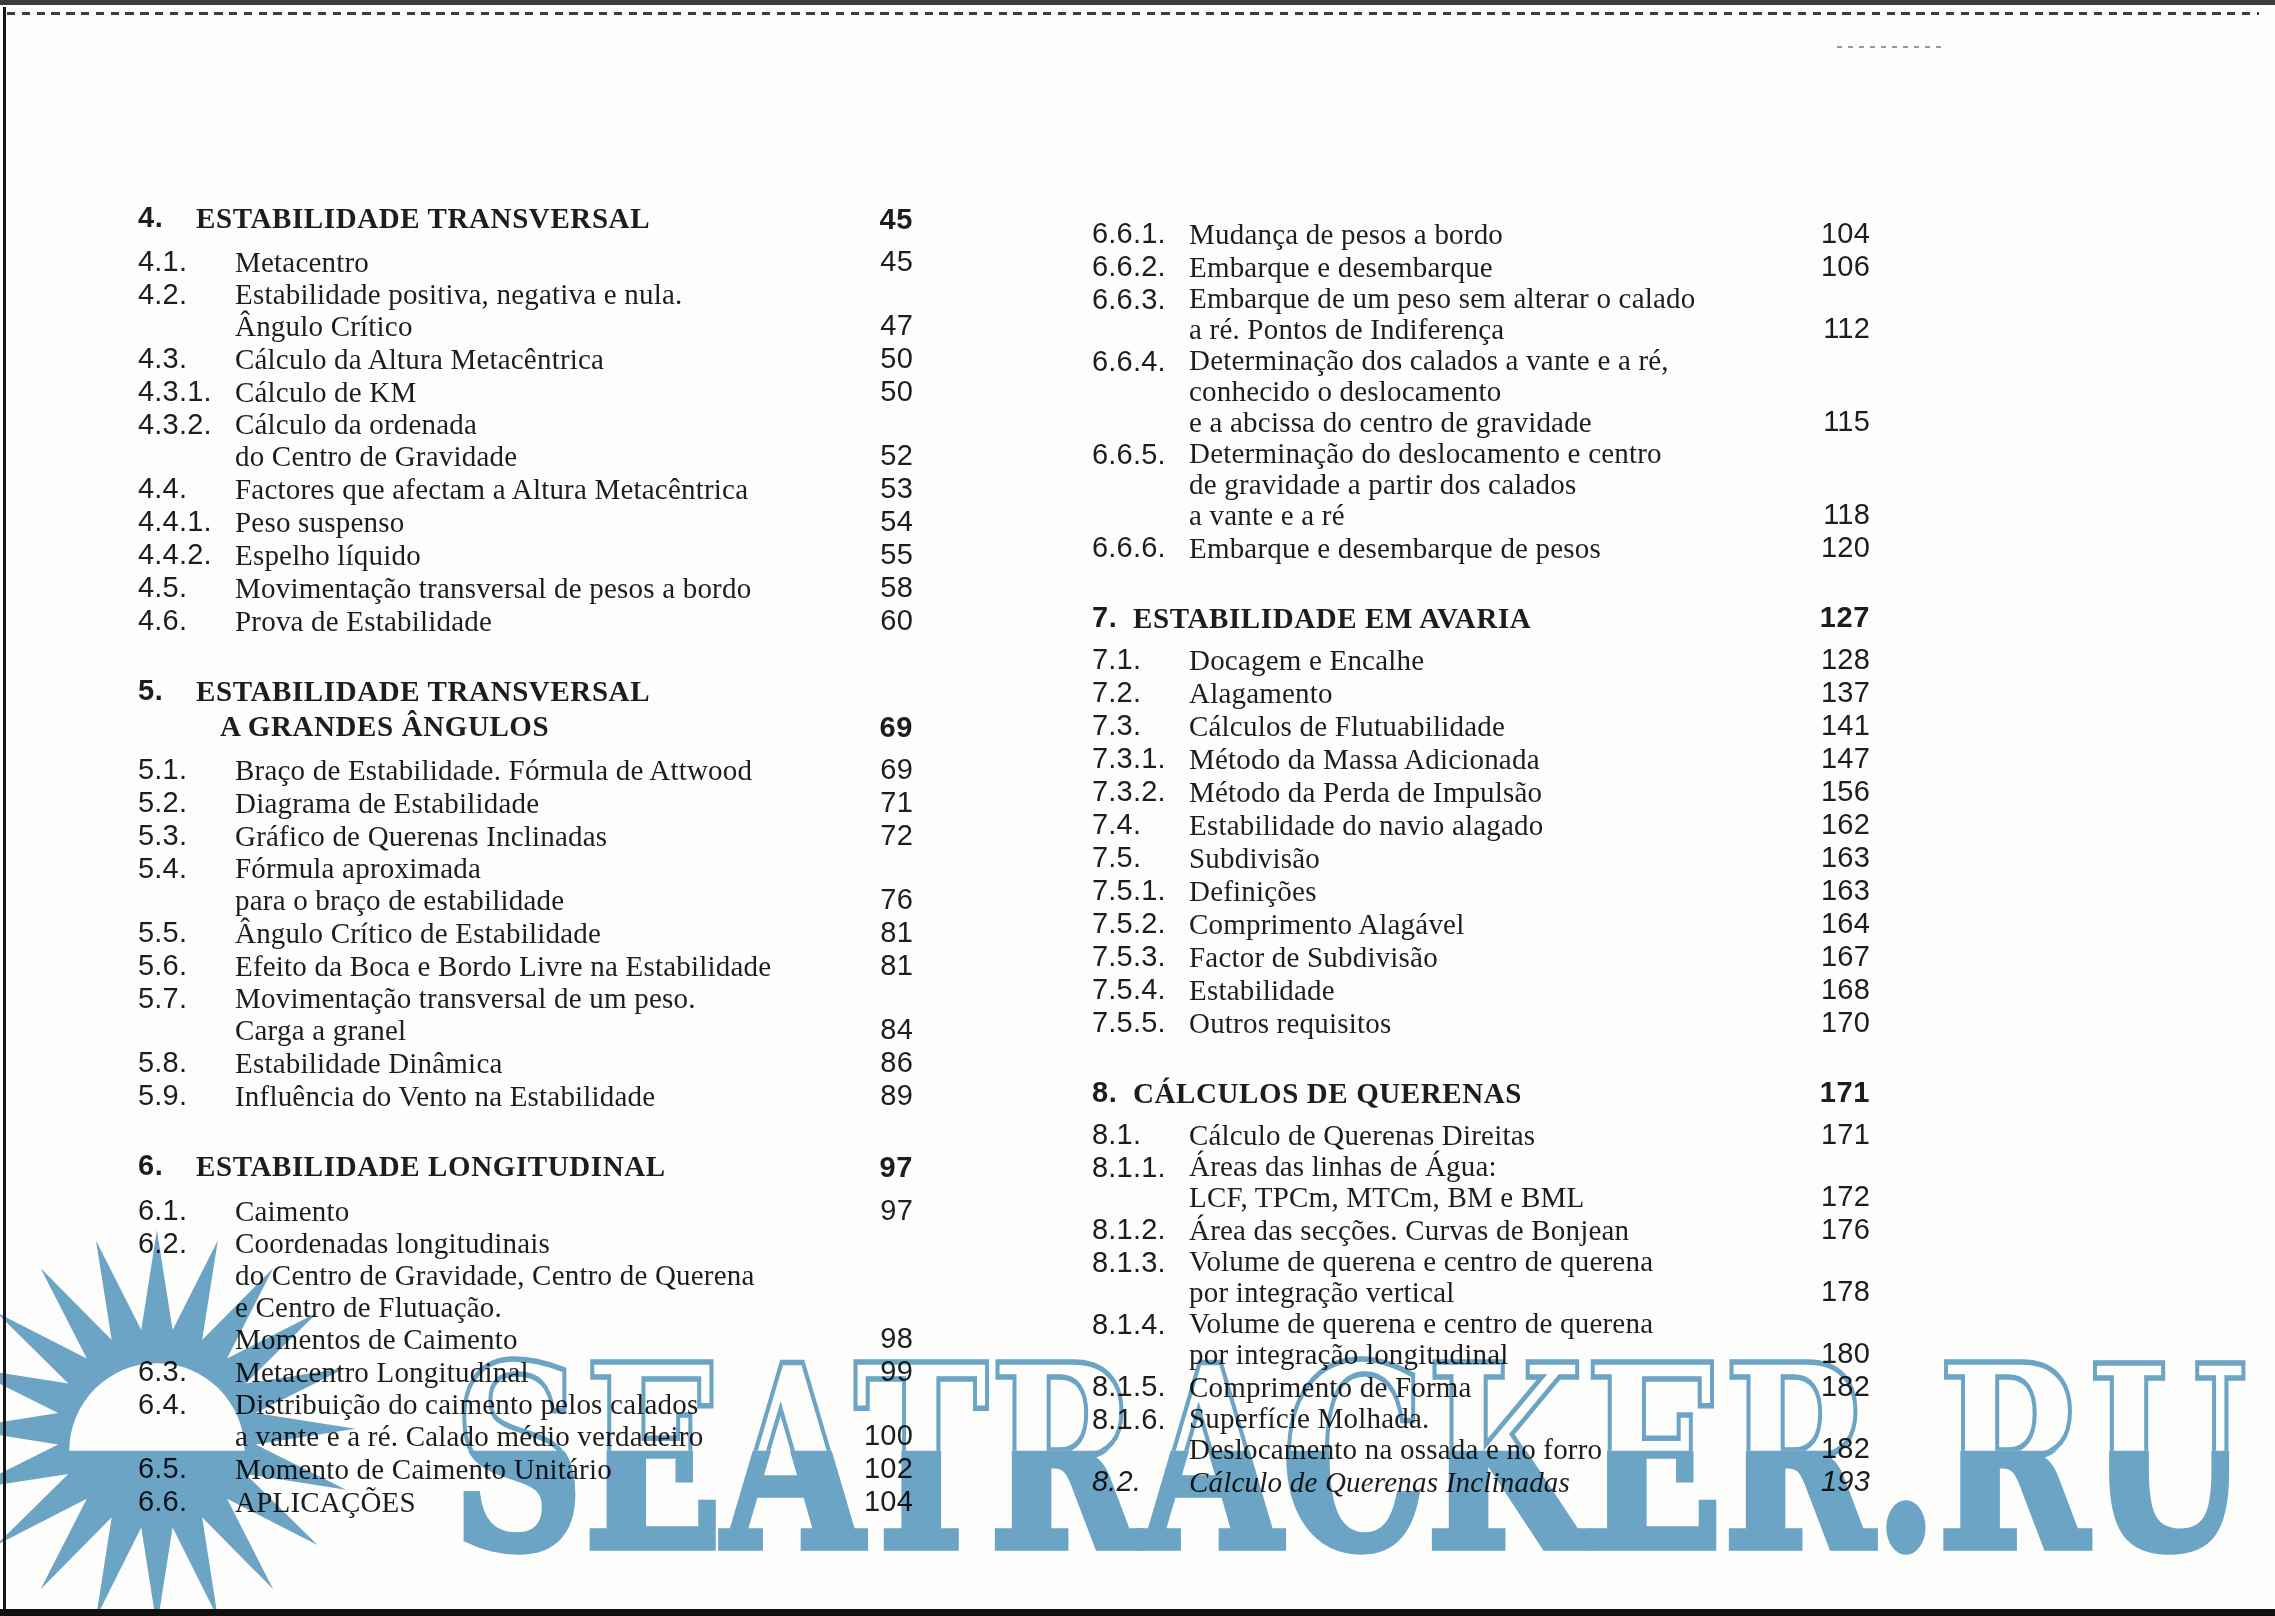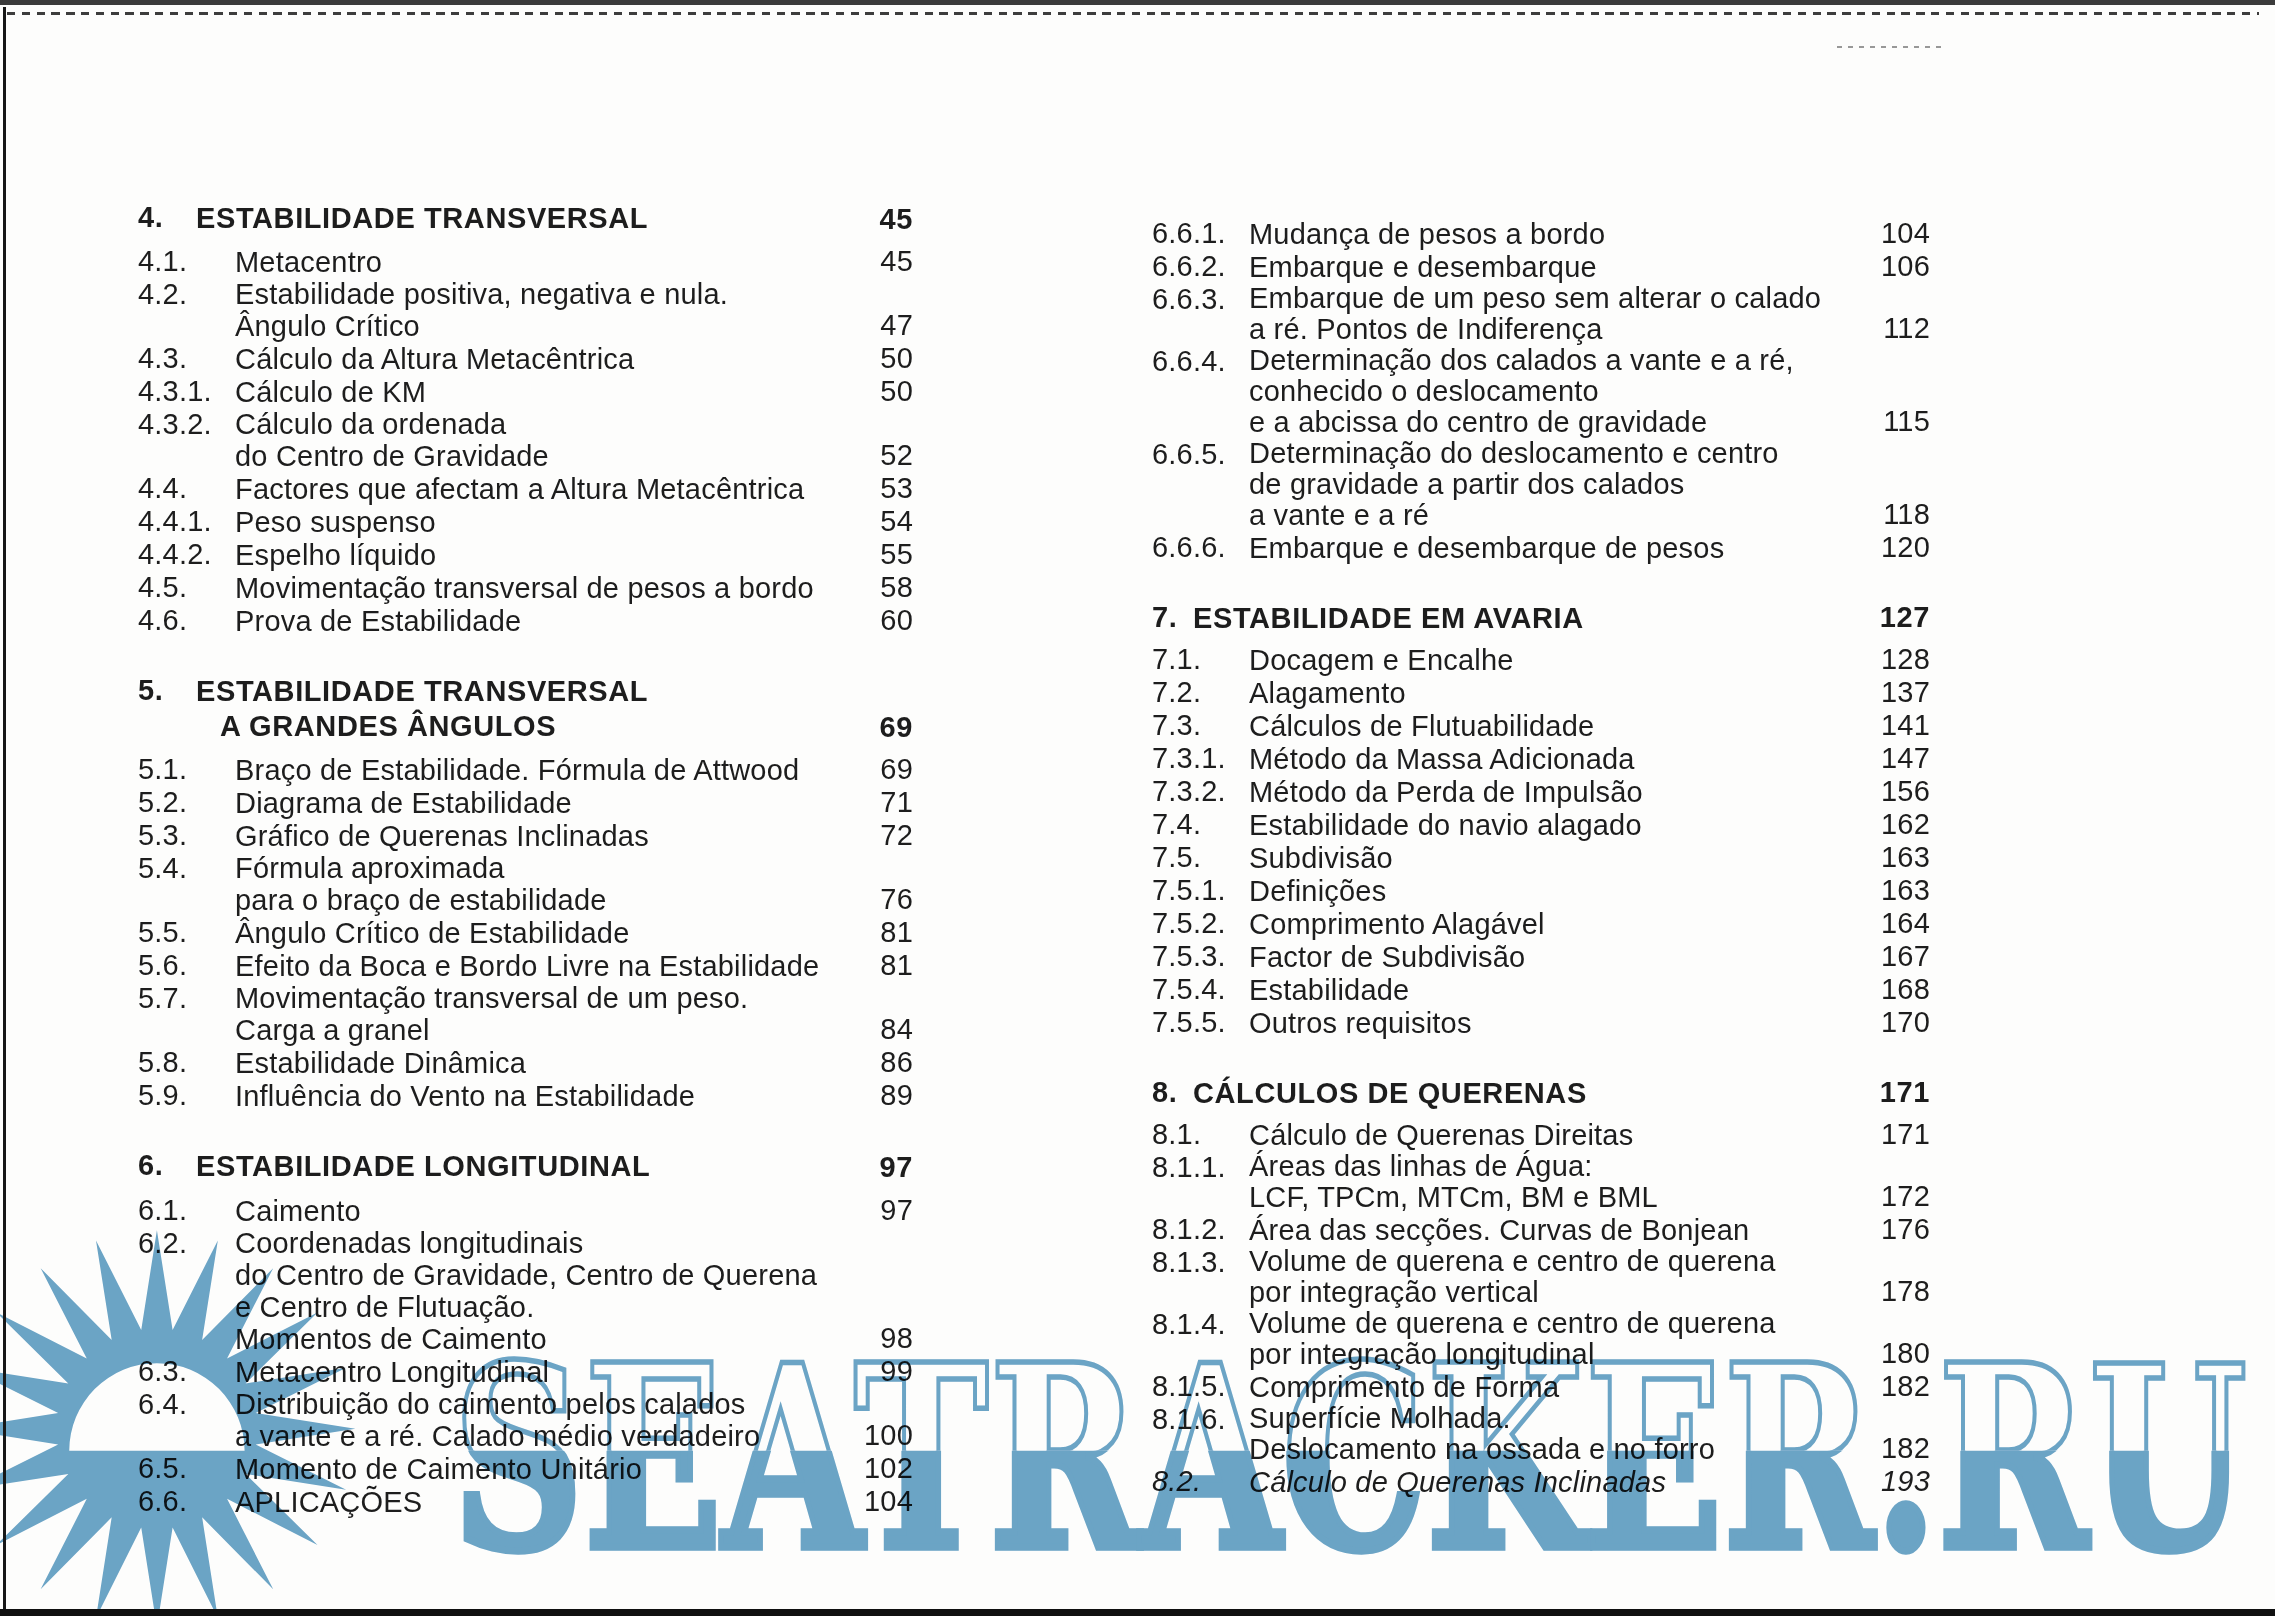--- a/index.html
+++ b/index.html
@@ -14,25 +14,25 @@
   .perforation{position:absolute;top:12px;left:7.4px;right:16.6px;height:2.8px;z-index:10;opacity:.85;
     background:repeating-linear-gradient(90deg,#1b1b1b 0 8.3px,transparent 8.3px 14.8px);}
   .perforation2{position:absolute;top:46px;left:1837px;right:332px;height:1.8px;z-index:10;opacity:.5;
     background:repeating-linear-gradient(90deg,#333 0 4.6px,transparent 4.6px 11px);}
   .left-edge{position:absolute;top:7.4px;bottom:0;left:2.8px;width:2.8px;background:#171717;z-index:10;}
   .bottom-edge{position:absolute;bottom:0;left:0;width:100%;height:8.3px;background:#101010;z-index:10;}
 
   
   .col{position:absolute;z-index:1;}
   #col-left{left:138px;top:201px;width:775px;}
-  #col-right{left:1152px;top:217px;width:778px;}
+  #col-right{left:1092px;top:217px;width:778px;}
 
   .row{display:flex;align-items:flex-end;font-size:29px;letter-spacing:0.2px;}
   .row .num{align-self:flex-start;white-space:nowrap;}
-  .row .title{flex:1;min-width:0;}
+  .row .title{flex:1;min-width:0;font-family:Liberation Serif, serif;}
   .row .pg{text-align:left;white-space:nowrap;padding-left:7.4px;}
   .line{display:block;line-height:32px;}
   #col-right .line{line-height:31px;}
 
   #col-left .num{width:97px;}
   #col-right .num{width:97px;}
 
   .heading{font-weight:bold;letter-spacing:0.6px;margin-top:37px;margin-bottom:9.2px;}
   .heading .line{line-height:35px;}
   .heading:first-child{margin-top:0;}

